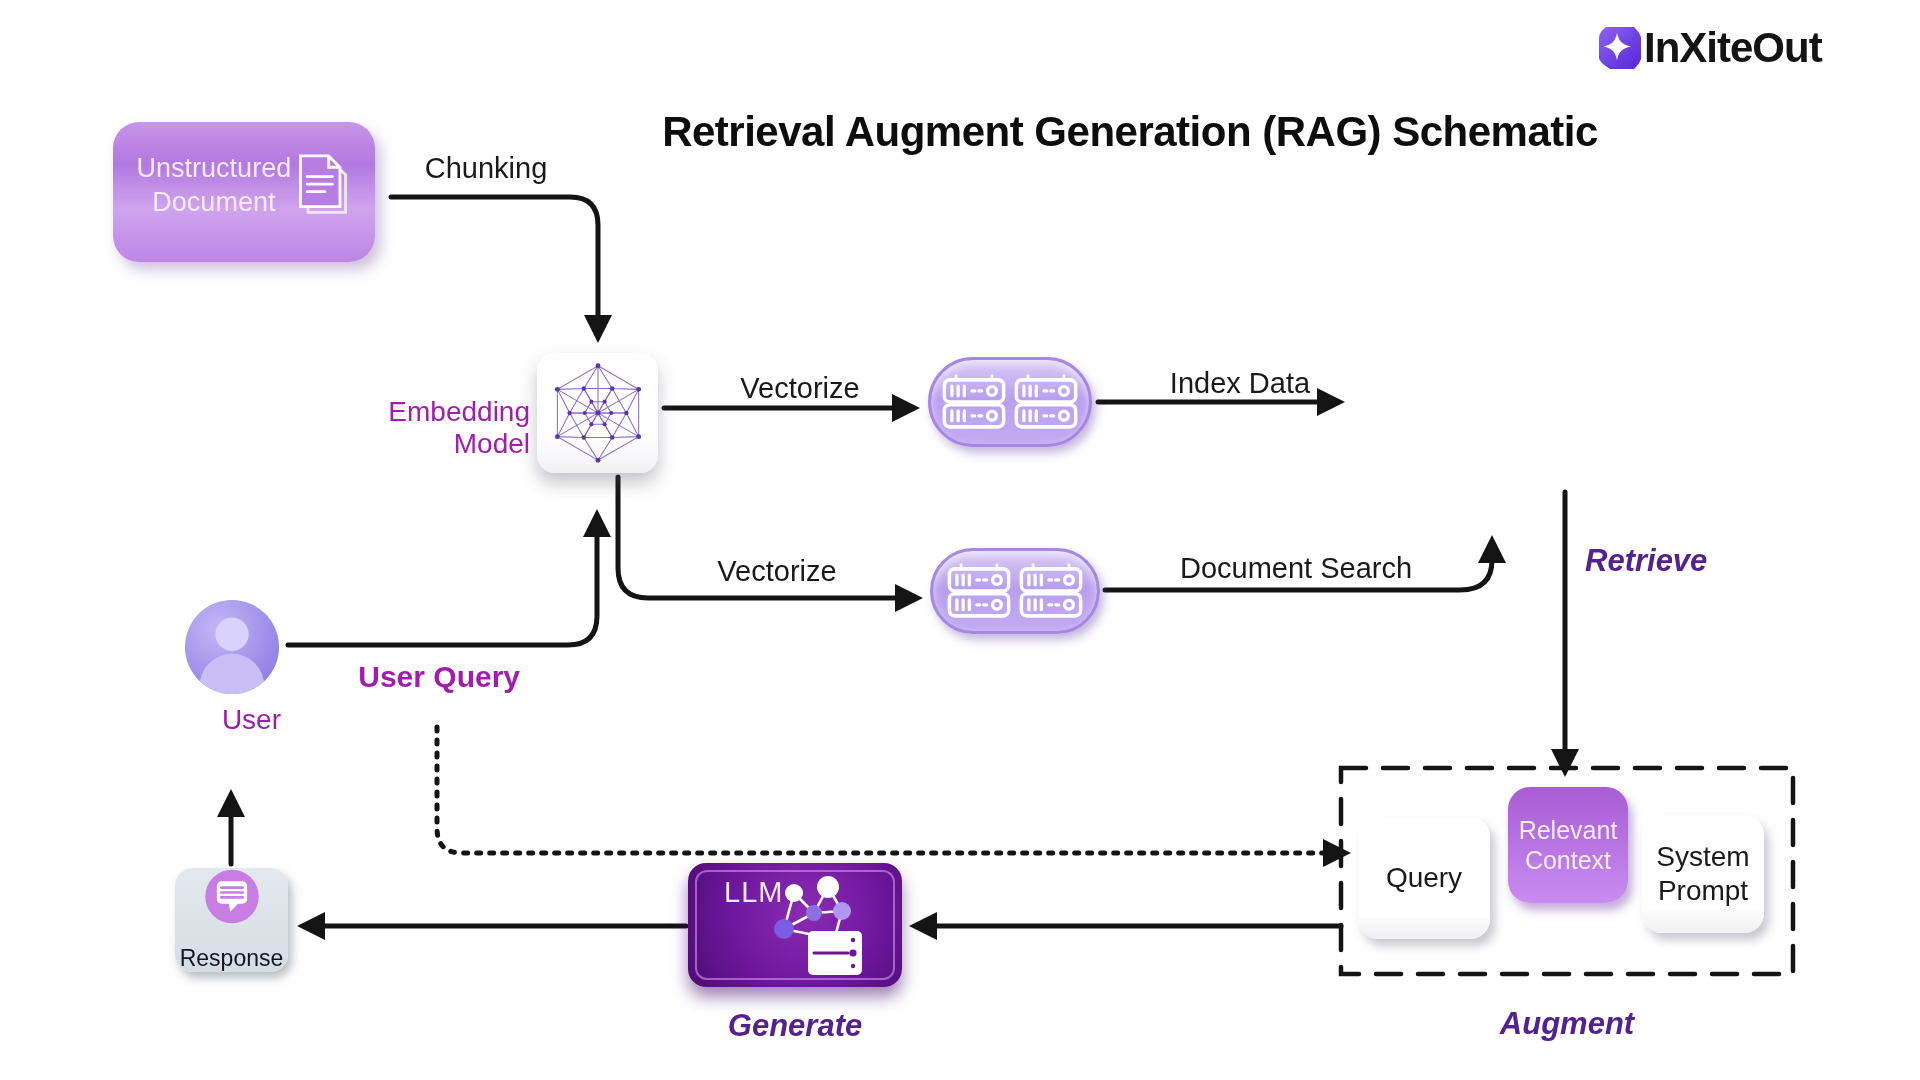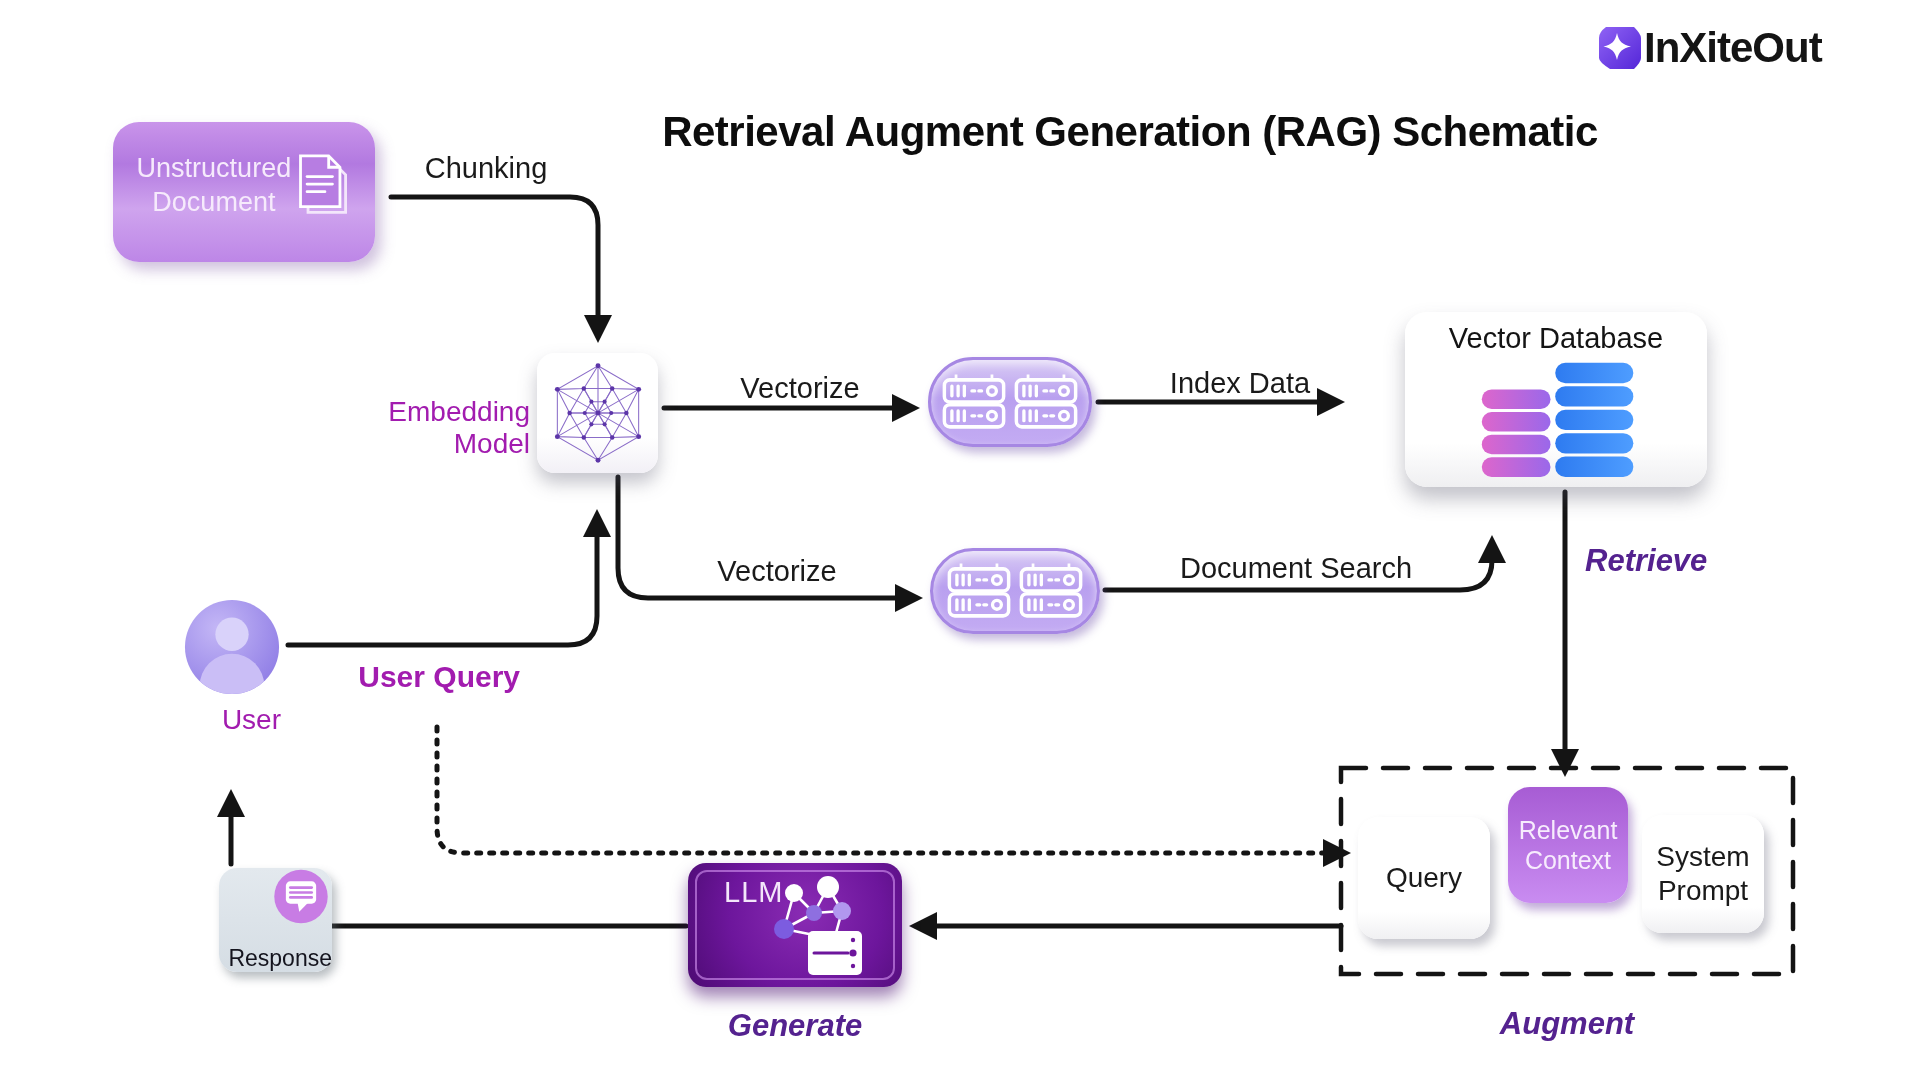--- a/index.html
+++ b/index.html
@@ -61,21 +61,21 @@
   .llm-box { position:absolute; left:688px; top:863px; width:214px; height:124px; border-radius:18px;
     background:radial-gradient(circle at 55% 40%, #8a2cb4 0%, #6d169c 55%, #4c0b72 100%);
     box-shadow:0 10px 16px rgba(70,10,110,.5); }
   .llm-box::after { content:""; position:absolute; inset:7px; border-radius:12px;
     border:2px solid rgba(205,140,235,.65); pointer-events:none; }
   .llm-text { position:absolute; left:36px; top:13px; color:#f3e6fa; font-size:29px; letter-spacing:1px; }
 
   .response-box { position:absolute; left:175px; top:868px; width:113px; height:104px; border-radius:18px;
     background:linear-gradient(180deg,#e3e9ee 0%,#d5dde4 100%);
     box-shadow:4px 6px 10px rgba(100,110,120,.45);
-    display:flex; flex-direction:column; align-items:flex-end; justify-content:center; gap:20px;margin-left:44px; }
+    display:flex; flex-direction:column; align-items:center; justify-content:center; gap:20px; }
   .response-label { font-size:23px; color:#14141e; }
 </style>
 </head>
 <body>
 
 <div id="canvas">
 
   <svg class="abs" width="1920" height="1080" viewBox="0 0 1920 1080" style="left:0;top:0;">
     <defs>
       <marker id="arrow" viewBox="0 0 10 10" refX="7.5" refY="5" markerWidth="5.6" markerHeight="5.6" orient="auto-start-reverse">
@@ -199,38 +199,20 @@
     <svg width="64" height="58" viewBox="0 0 46 42">
         <use href="#srv"></use>
       </svg>
     <svg width="64" height="58" viewBox="0 0 46 42">
         <use href="#srv"></use>
       </svg>
   </div>
 
   <div class="edge-label" style="left:1140px;top:367px;width:200px;">Index Data</div>
 
-  <div class="vdb-box">
-    <div class="vdb-title">Vector Database</div>
-    <svg width="200" height="125" viewBox="0 0 210 160">
-      <g fill="url(#gPink)">
-        <rect x="10" y="44" width="88" height="25" rx="12.5"></rect>
-        <rect x="10" y="73" width="88" height="25" rx="12.5"></rect>
-        <rect x="10" y="102" width="88" height="25" rx="12.5"></rect>
-        <rect x="10" y="131" width="88" height="25" rx="12.5"></rect>
-      </g>
-      <g fill="url(#gBlue)">
-        <rect x="104" y="10" width="100" height="26" rx="13"></rect>
-        <rect x="104" y="40" width="100" height="26" rx="13"></rect>
-        <rect x="104" y="70" width="100" height="26" rx="13"></rect>
-        <rect x="104" y="100" width="100" height="26" rx="13"></rect>
-        <rect x="104" y="130" width="100" height="26" rx="13"></rect>
-      </g>
-    </svg>
-  </div>
 
   <div class="edge-label" style="left:677px;top:555px;width:200px;">Vectorize</div>
   <div class="pill pill2">
     <svg width="64" height="58" viewBox="0 0 46 42">
         <use href="#srv"></use>
       </svg>
     <svg width="64" height="58" viewBox="0 0 46 42">
         <use href="#srv"></use>
       </svg>
   </div>

